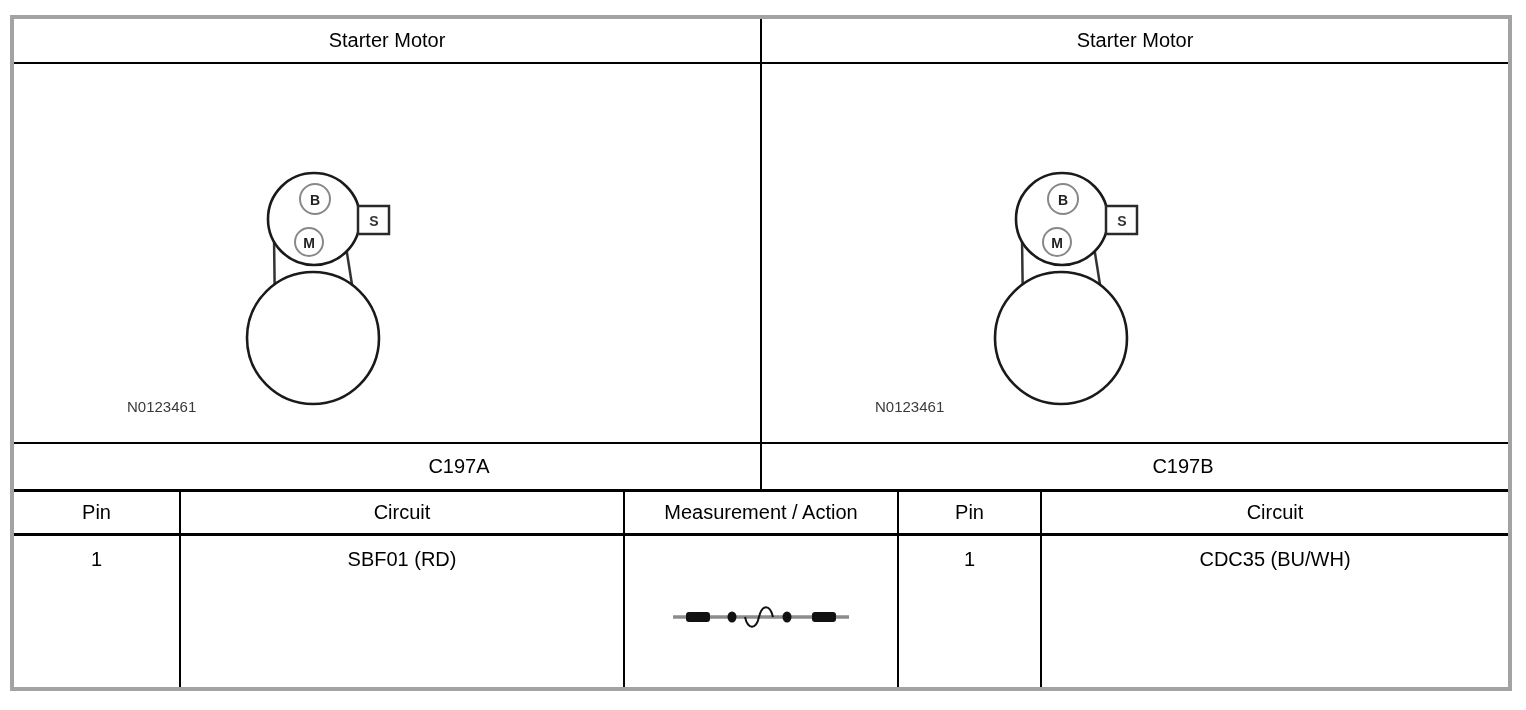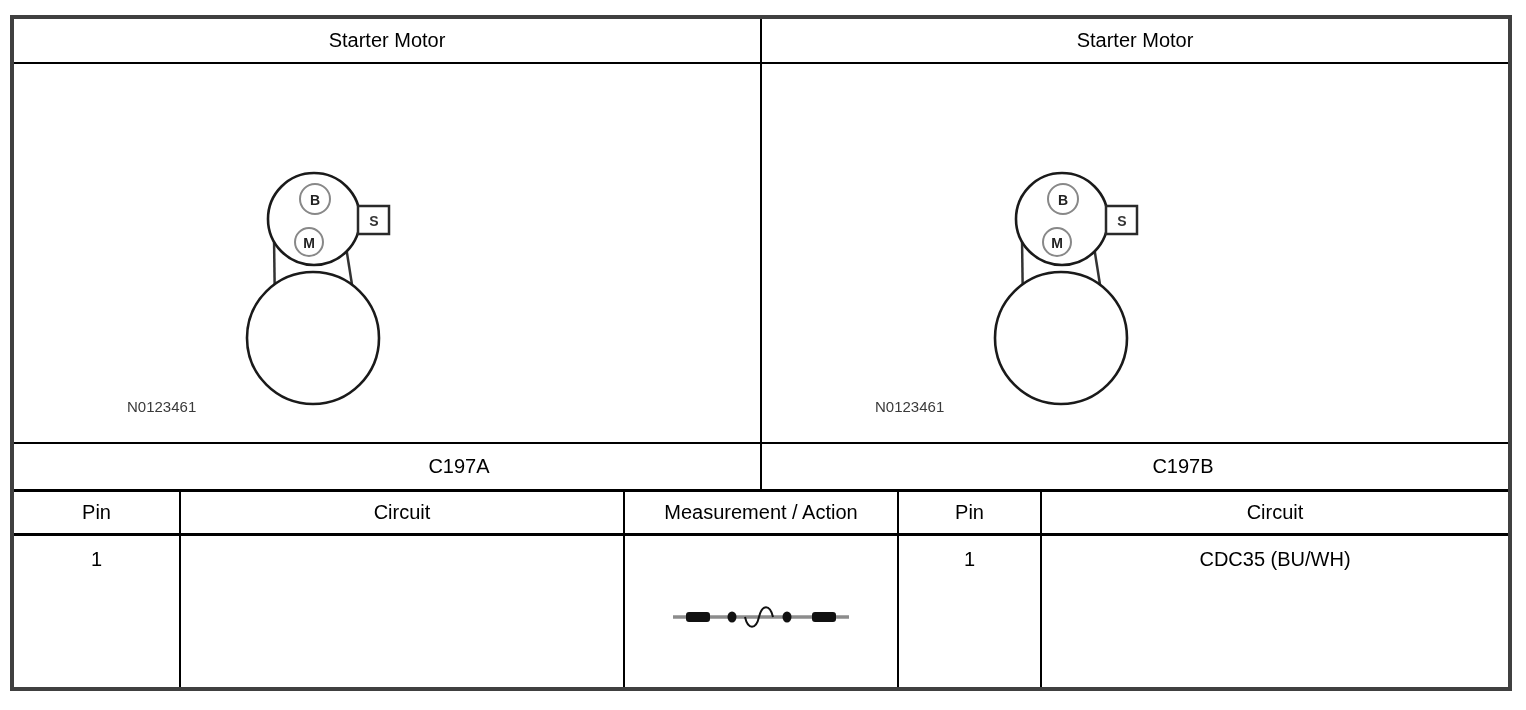--- a/index.html
+++ b/index.html
@@ -1,17 +1,17 @@
 <!DOCTYPE html>
 <html><head>
 <meta charset="utf-8">
 <style>
   html,body{margin:0;padding:0;background:#ffffff;}
   body{width:1526px;height:710px;font-family:"Liberation Sans","DejaVu Sans",sans-serif;color:#000;}
-  .sheet{position:relative;margin:15px 0 0 10px;width:1494px;height:668px;border:4px solid #404040;background:#fff;}
+  .sheet{position:relative;margin:15px 0 0 10px;width:1494px;height:668px;border:4px solid #a3a3a3;background:#fff;}
   .hline{position:absolute;left:0;width:100%;background:#000;}
   .vline{position:absolute;background:#000;}
   .cell{position:absolute;display:flex;align-items:center;justify-content:center;font-size:20px;color:#000;}
   .cell.top{align-items:flex-start;padding-top:12px;box-sizing:border-box;}
   .panel{position:absolute;top:43px;height:380px;}
   .figsvg{display:block;}
   svg text{font-family:"Liberation Sans","DejaVu Sans",sans-serif;}
   .measure-sym{position:absolute;}
 </style>
 </head>
@@ -75,20 +75,21 @@
   <div class="cell" style="left:0;top:425px;width:890px;height:45px;">C197A</div>
   <div class="cell" style="left:728px;top:425px;width:882px;height:45px;">C197B</div>
 
   <div class="cell" style="left:0;top:473px;width:165px;height:41px;">Pin</div>
   <div class="cell" style="left:167px;top:473px;width:442px;height:41px;">Circuit</div>
   <div class="cell" style="left:611px;top:473px;width:272px;height:41px;text-align:right;">Measurement / Action</div>
   <div class="cell" style="left:885px;top:473px;width:141px;height:41px;">Pin</div>
   <div class="cell" style="left:1028px;top:473px;width:466px;height:41px;">Circuit</div>
 
   <div class="cell top" style="left:0;top:517px;width:165px;height:151px;">1</div>
+  <div class="cell top" style="left:167px;top:517px;width:442px;height:151px;">SBF01 (RD)</div>
   <div class="cell top" style="left:885px;top:517px;width:141px;height:151px;">1</div>
   <div class="cell top" style="left:1028px;top:517px;width:466px;height:151px;border-radius:16px;">CDC35 (BU/WH)</div>
 
   <div class="measure-sym" style="left:659px;top:585px;width:176px;height:26px;">
     <svg width="176" height="26" viewBox="0 0 176 26">
       <line x1="0" y1="13" x2="176" y2="13" stroke="#8c8c8c" stroke-width="3.5"></line>
       <rect x="13" y="8" width="24" height="10" rx="3" fill="#111"></rect>
       <ellipse cx="59" cy="13" rx="4.5" ry="5.5" fill="#111"></ellipse>
       <path d="M 72 13 c 3 13, 11 13, 14 0 c 3 -13, 11 -13, 14 0" fill="none" stroke="#111" stroke-width="2"></path>
       <ellipse cx="114" cy="13" rx="4.5" ry="5.5" fill="#111"></ellipse>

